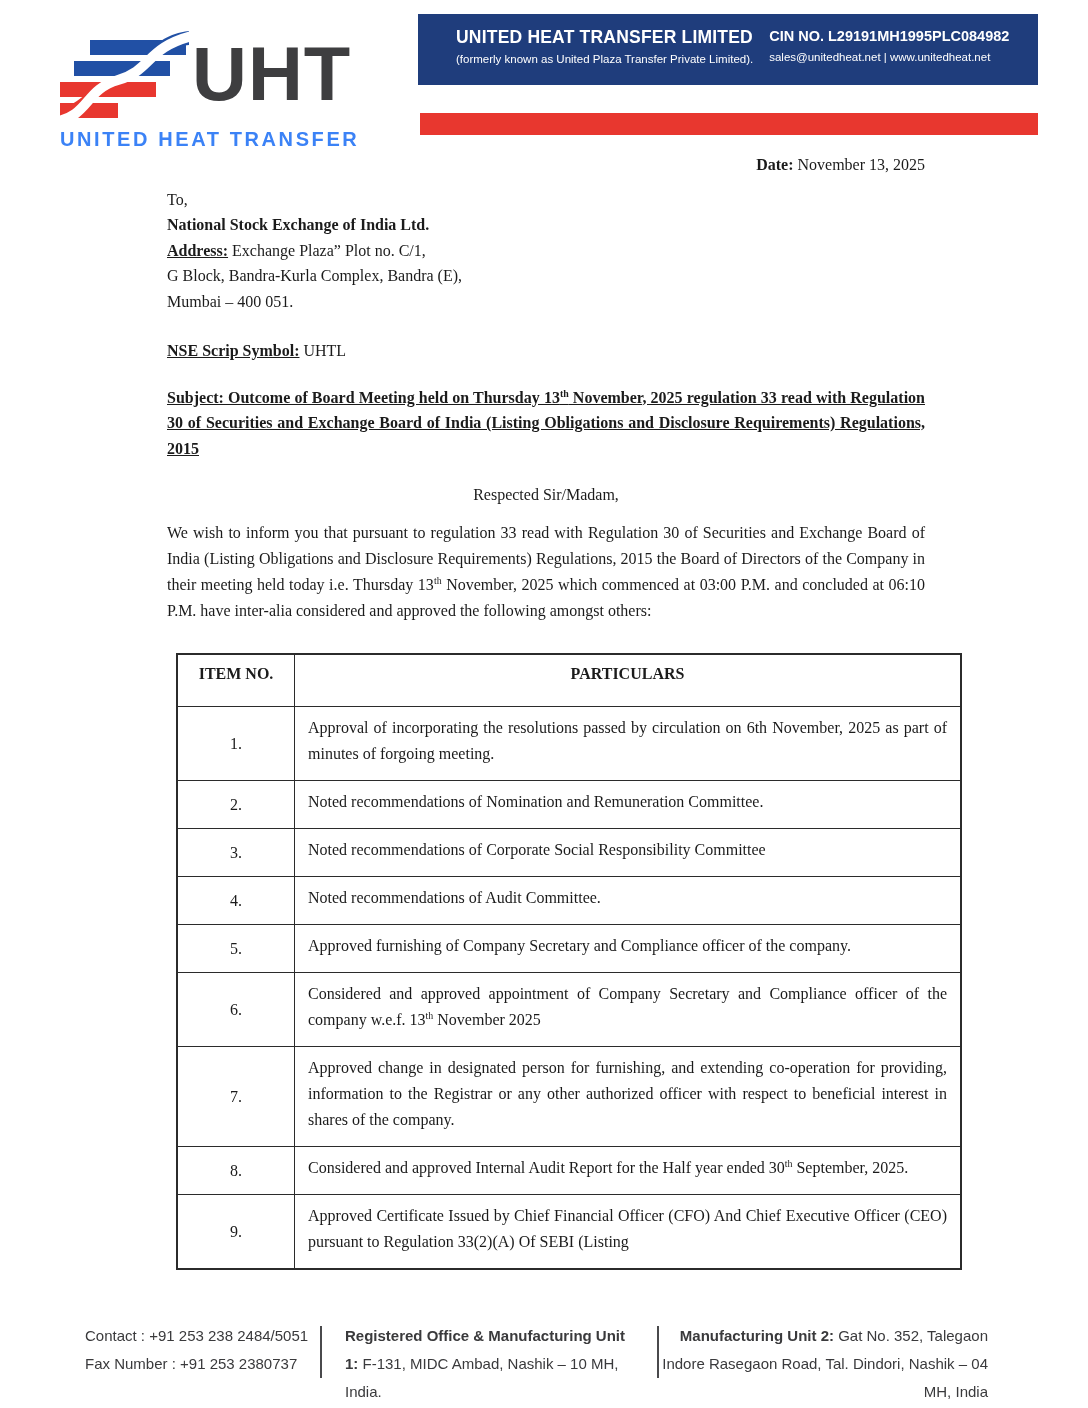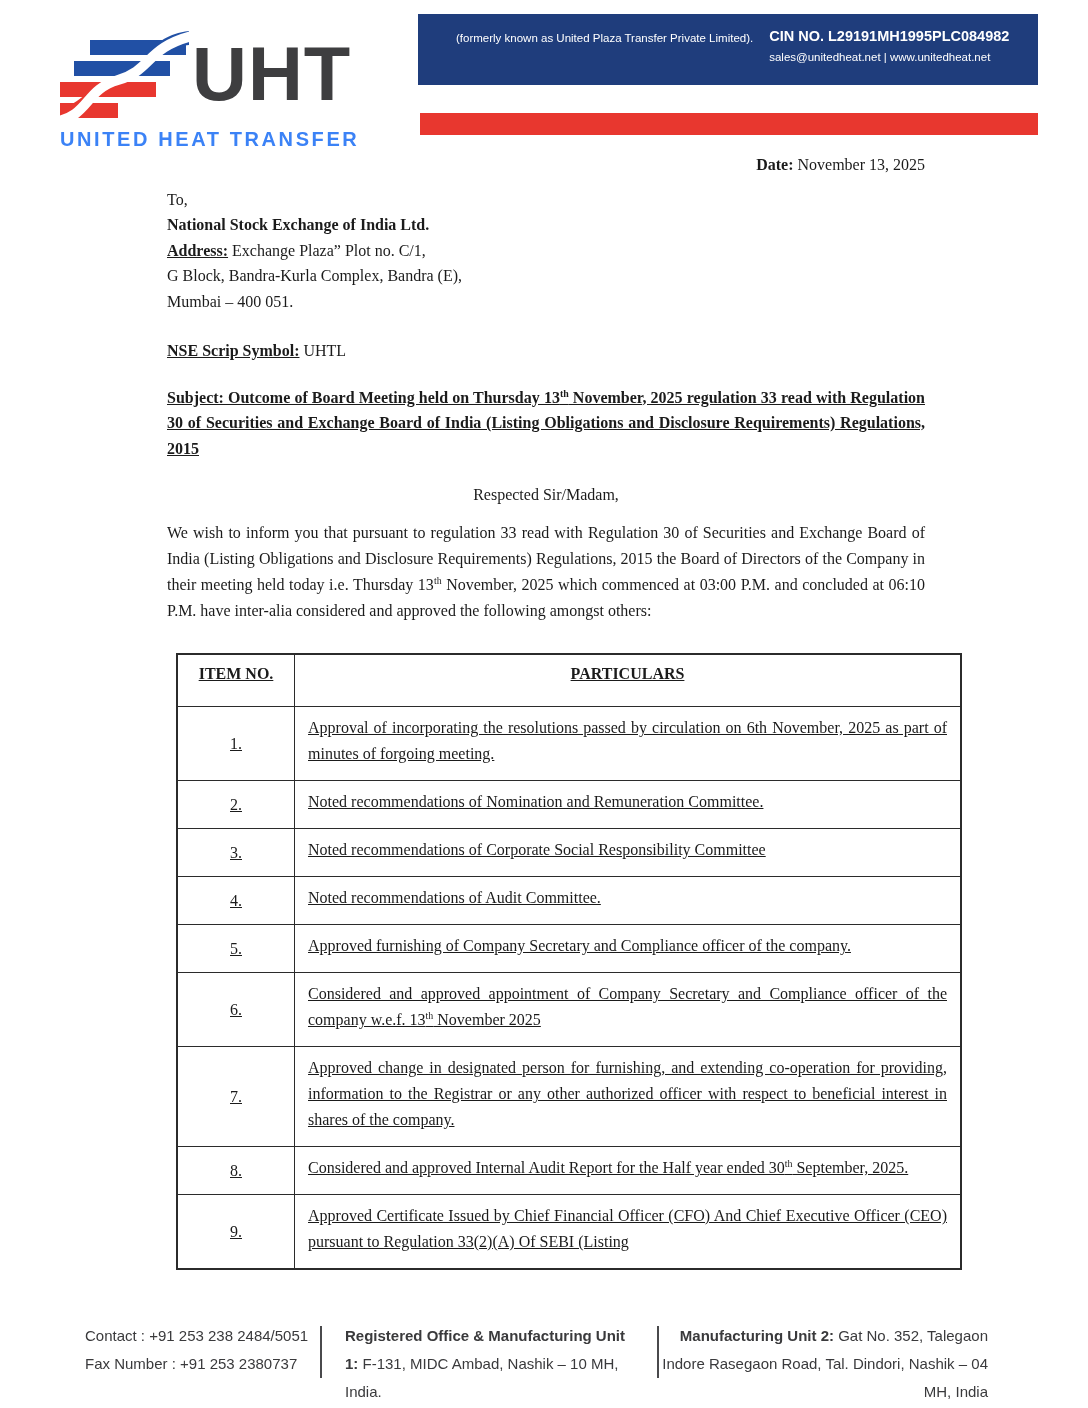--- a/index.html
+++ b/index.html
@@ -31,21 +31,21 @@
   .to-line{margin-top:9px;}
   .b{font-weight:bold;}
   .u{text-decoration:underline;}
   .scrip-line{margin-top:24px;}
   .subject{margin:21px 0 0 0;text-align:justify;line-height:25.5px;}
   .salutation{margin-top:21px;text-align:center;}
   .bodytext{margin:12px 0 0 0;text-align:justify;line-height:26px;}
   sup{font-size:.62em;line-height:0;vertical-align:super;}
 
   
-  table.items{margin:29px 6px 0 9px;border-collapse:collapse;width:786px;table-layout:fixed;border:2px solid #2b2b2b;text-decoration:underline;}
+  table.items{margin:29px 6px 0 9px;border-collapse:collapse;width:786px;table-layout:fixed;border:2px solid #2b2b2b;}
   table.items th,table.items td{border:1.5px solid #2b2b2b;}
   table.items th{font-size:16px;font-weight:bold;text-align:center;vertical-align:top;padding:6px 4px 20px;}
   th.col-no,td.col-no{width:108px;}
   td.col-no{text-align:center;vertical-align:middle;font-size:16px;}
   td.col-pt{padding:8px 13px 13px;text-align:justify;line-height:26px;font-size:16px;vertical-align:middle;}
   tbody tr:last-child td{border-bottom:none;}
 
   
   .footer{position:absolute;left:0;top:1322px;width:1088px;font-family:"Liberation Sans","DejaVu Sans",sans-serif;
           font-size:15px;color:#3a3a3c;line-height:28px;}
@@ -73,20 +73,21 @@
         <path d="M0,80 C10,78 18,73 26,66 L34,76 C22,86 12,92 0,95 Z" fill="#e8372f"></path>
         <path d="M-6,94 C30,88 24,62 58,52 C92,42 86,20 132,8" stroke="#ffffff" stroke-width="10" fill="none"></path>
       </svg>
       <div class="brand-name">UHT</div>
     </div>
     <div class="brand-tagline">UNITED HEAT TRANSFER</div>
   </div>
 
   <div class="navy-box">
     <div class="nb-left">
+      <div class="nb-company">UNITED HEAT TRANSFER LIMITED</div>
       <div class="nb-formerly">(formerly known as United Plaza Transfer Private Limited).</div>
     </div>
     <div class="nb-right">
       <div class="nb-cin">CIN NO.  L29191MH1995PLC084982</div>
       <div class="nb-contacts">sales@unitedheat.net  |  www.unitedheat.net</div>
     </div>
   </div>
   <div class="red-bar"></div>
 
   <div class="letter">

